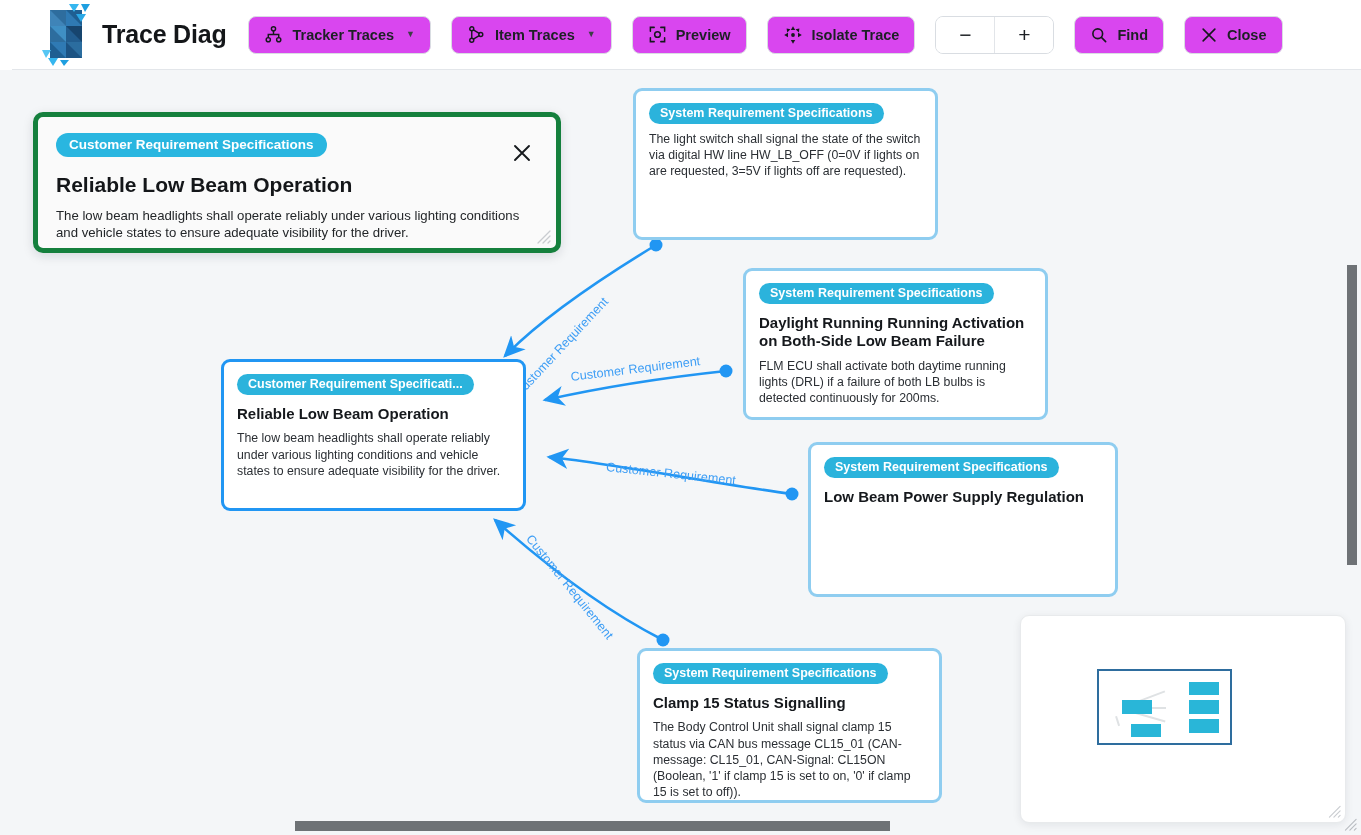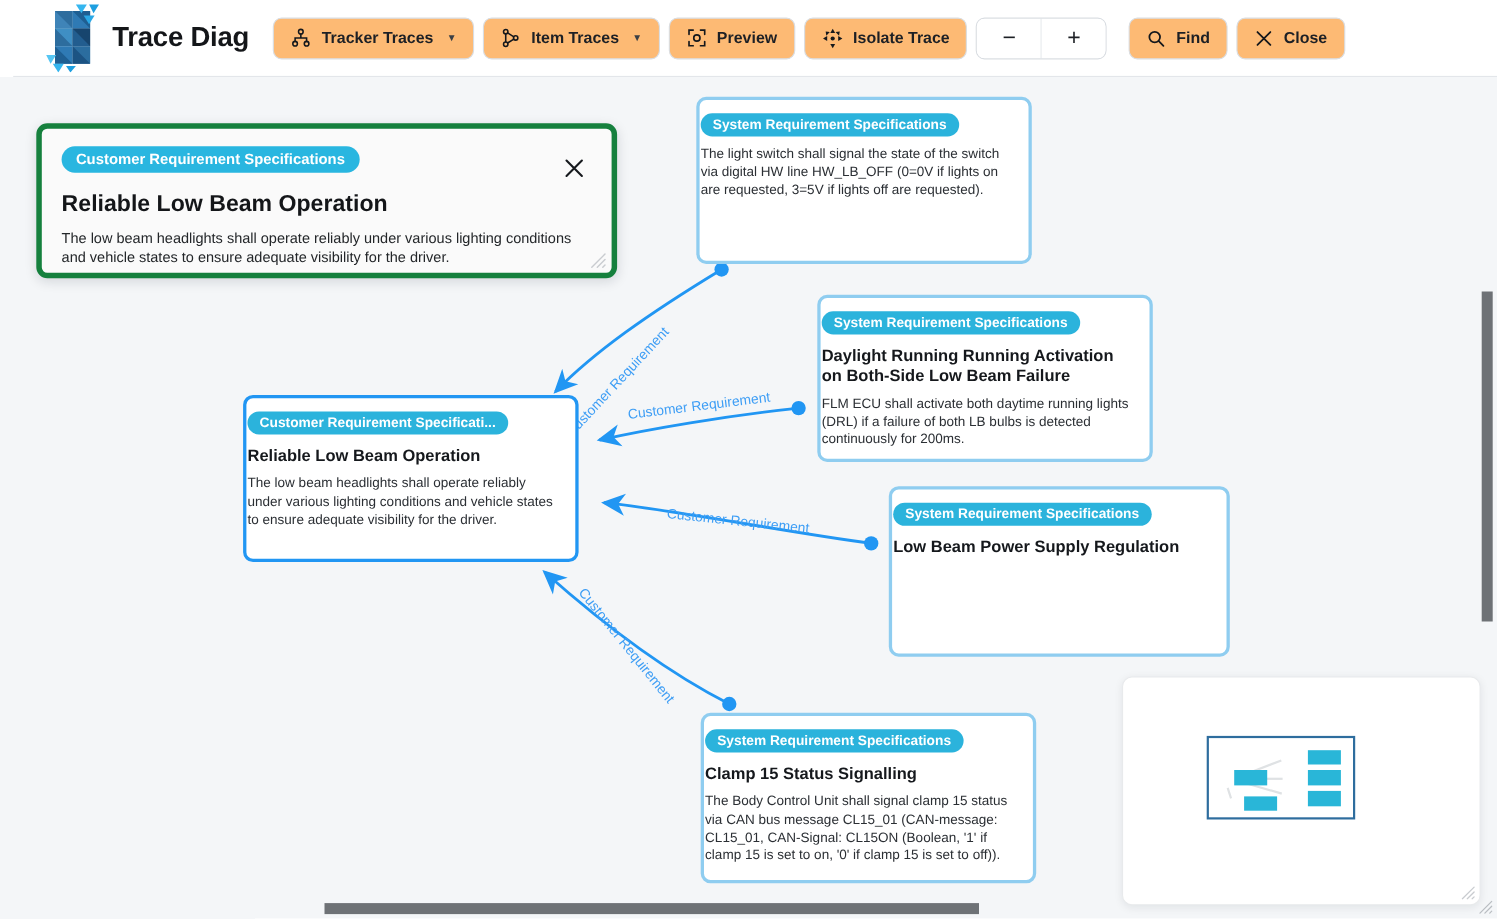--- a/index.html
+++ b/index.html
@@ -26,26 +26,26 @@
   #logo svg { position: absolute; top: 2px; left: 6px; }
   #app-title {
     font-size: 25px; font-weight: bold; color: #141619;
     margin-left: 8px; margin-right: 22px; letter-spacing: -0.2px;
     white-space: nowrap;
   }
   .tbtn {
     height: 38px;
     border: 1px solid #d9dde2;
     border-radius: 8px;
-    background: #fdba74;
+    background: #d946ef;
     display: flex; align-items: center;
     gap: 9px;
     padding: 0 15px;
     font-size: 14.5px; font-weight: bold; color: #1d2025;
-    margin-right: 8px;
+    margin-right: 20px;
     white-space: nowrap;
     cursor: pointer;
   }
   .tbtn .caret {
     font-size: 9px; color: #3b3f45; margin-left: 3px; line-height: 1;
   }
   .tbtn svg { display: block; flex: none; }
   #zoom-group {
     height: 38px; border: 1px solid #d9dde2; border-radius: 8px;
     background: #fff; display: flex; align-items: center; margin-right: 20px;
@@ -67,21 +67,21 @@
   }
   #edges { position: absolute; top: 0; left: 0; width: 1361px; height: 765px; }
 
   
   .node {
     position: absolute;
     background: #ffffff;
     border: 3px solid #8fcdf0;
     border-radius: 9px;
     overflow: hidden;
-    padding: 12px 13px 10px 1px;
+    padding: 12px 13px 10px 13px;
     cursor: pointer;
   }
   .node.selected { border-color: #2196f3; }
   .badge {
     display: inline-block;
     background: #2bb3dc;
     color: #ffffff;
     font-size: 12.5px; font-weight: bold;
     border-radius: 11px;
     padding: 3px 11px 4px 11px;

